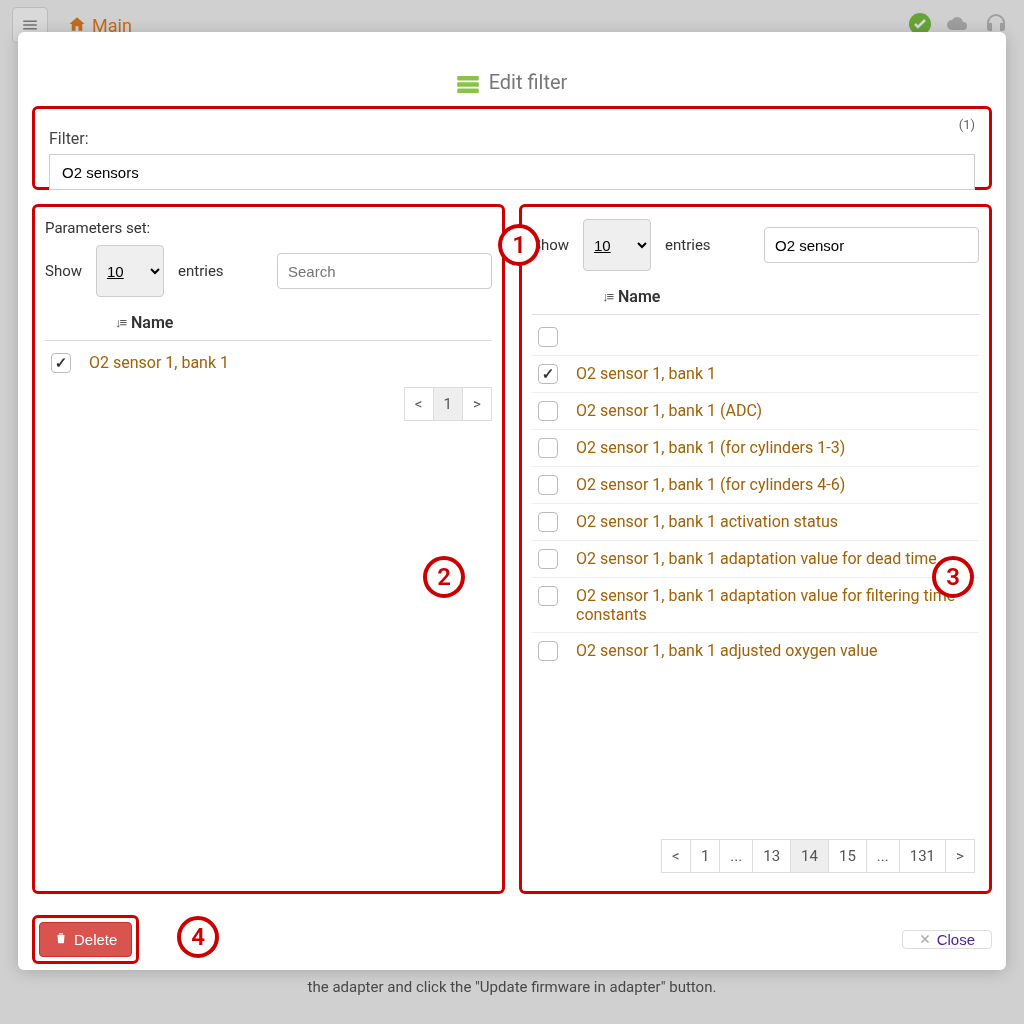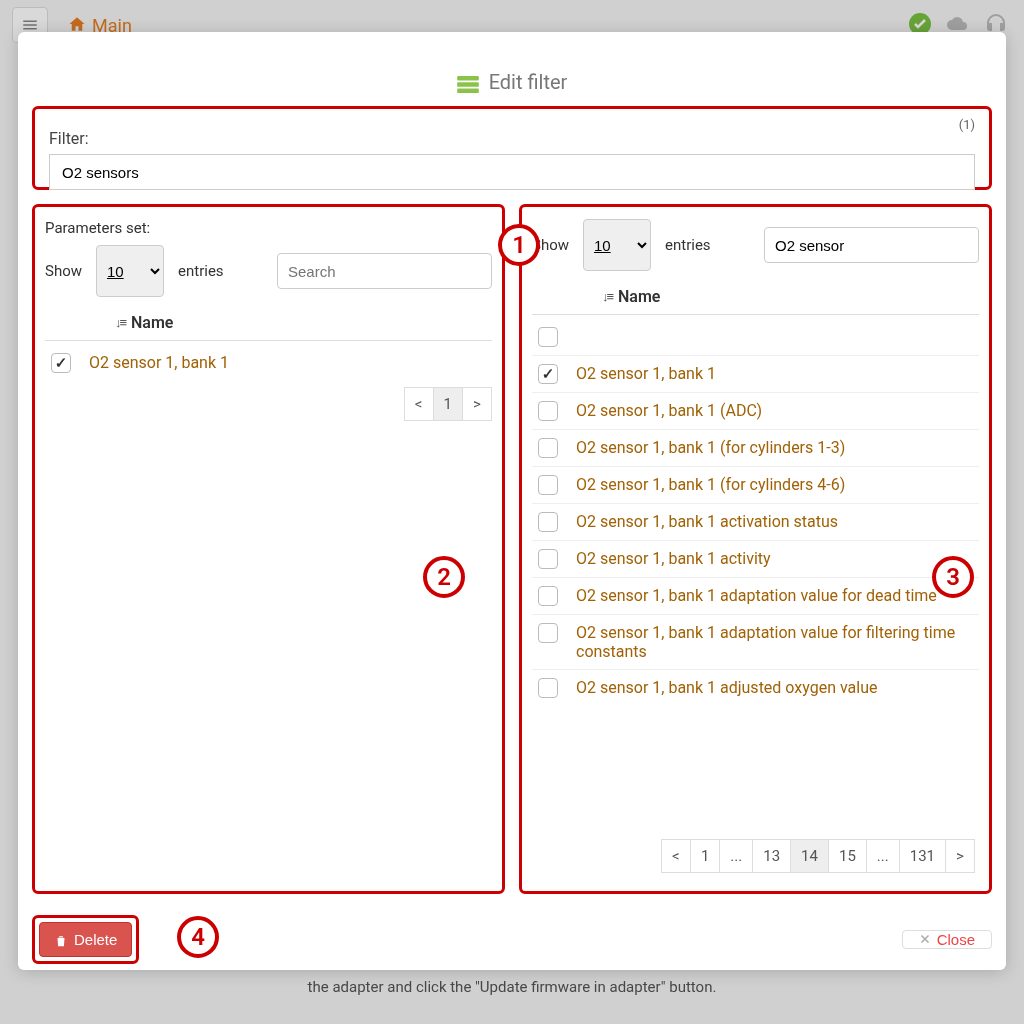--- a/index.html
+++ b/index.html
@@ -40,23 +40,23 @@
 .chk.checked::after { content: "✓"; font-size: 15px; color: #333; font-weight: bold; }
 .row .txt { flex: 1; }
 .pager { display: flex; gap: 0; margin-top: 10px; }
 .pager .pbtn { min-width: 30px; height: 34px; border: 1px solid #ddd; background: #fff; display: flex; align-items: center; justify-content: center; font-size: 15px; color: #555; padding: 0 10px; margin-left: -1px; cursor: pointer; }
 .pager .pbtn:first-child { margin-left: 0; }
 .pager .pbtn.active { background: #eee; }
 .pager-right { align-self: flex-end; margin-top: auto; margin-bottom: 6px; margin-right: 4px; }
 .left-pager { align-self: flex-end; margin-top: 6px; }
 .modal-footer { height: 62px; display: flex; align-items: center; padding: 0 14px; }
 .delete-wrap { border: 3px solid #c00; border-radius: 6px; padding: 4px; }
-.btn-delete { background: #d9534f; color: #fff; border: 1px solid #c9302c; border-radius: 4px; padding: 8px 14px; font-size: 15px; display: flex; align-items: flex-end; gap: 6px; cursor: pointer; }
+.btn-delete { background: #d9534f; color: #fff; border: 1px solid #c9302c; border-radius: 4px; padding: 8px 14px; font-size: 15px; display: flex; align-items: flex-start; gap: 6px; cursor: pointer; }
 .btn-delete svg { width: 14px; height: 14px; fill: #fff; }
-.btn-close { margin-left: auto; background: #fff; border: 1px solid #ddd; border-radius: 4px; padding: 0 16px; font-size: 15px; color: #ef4444; display: flex; align-items: center; gap: 6px; cursor: pointer; }
+.btn-close { margin-left: auto; background: #fff; border: 1px solid #ddd; border-radius: 4px; padding: 0 16px; font-size: 15px; color: #4c1d95; display: flex; align-items: center; gap: 6px; cursor: pointer; }
 .btn-close svg { width: 12px; height: 12px; fill: #aaa; }
 .badge { position: absolute; width: 42px; height: 42px; border: 4px solid #c00; border-radius: 50%; background: #fff; display: flex; align-items: center; justify-content: center; font-size: 24px; font-weight: 600; color: #c00; z-index: 5; }
 .badge1 { left: 480px; top: 130px; }
 .badge2 { left: 405px; top: 462px; }
 .badge3 { left: 914px; top: 462px; }
 .badge4 { position: absolute; left: 159px; bottom: 12px; }
 .sort-glyph { font-size: 13px; color: #555; letter-spacing: -2px; }
 </style>
 </head>
 <body>
@@ -183,26 +183,20 @@
               <span class="checkcol">
                 <span class="chk"></span>
               </span>
               <span class="txt">O2 sensor 1, bank 1 (for cylinders 4-6)</span>
             </div>
             <div class="row">
               <span class="checkcol">
                 <span class="chk"></span>
               </span>
               <span class="txt">O2 sensor 1, bank 1 activation status</span>
-            </div>
-            <div class="row">
-              <span class="checkcol">
-                <span class="chk"></span>
-              </span>
-              <span class="txt">O2 sensor 1, bank 1 activity</span>
             </div>
             <div class="row">
               <span class="checkcol">
                 <span class="chk"></span>
               </span>
               <span class="txt">O2 sensor 1, bank 1 adaptation value for dead time</span>
             </div>
             <div class="row">
               <span class="checkcol">
                 <span class="chk"></span>

